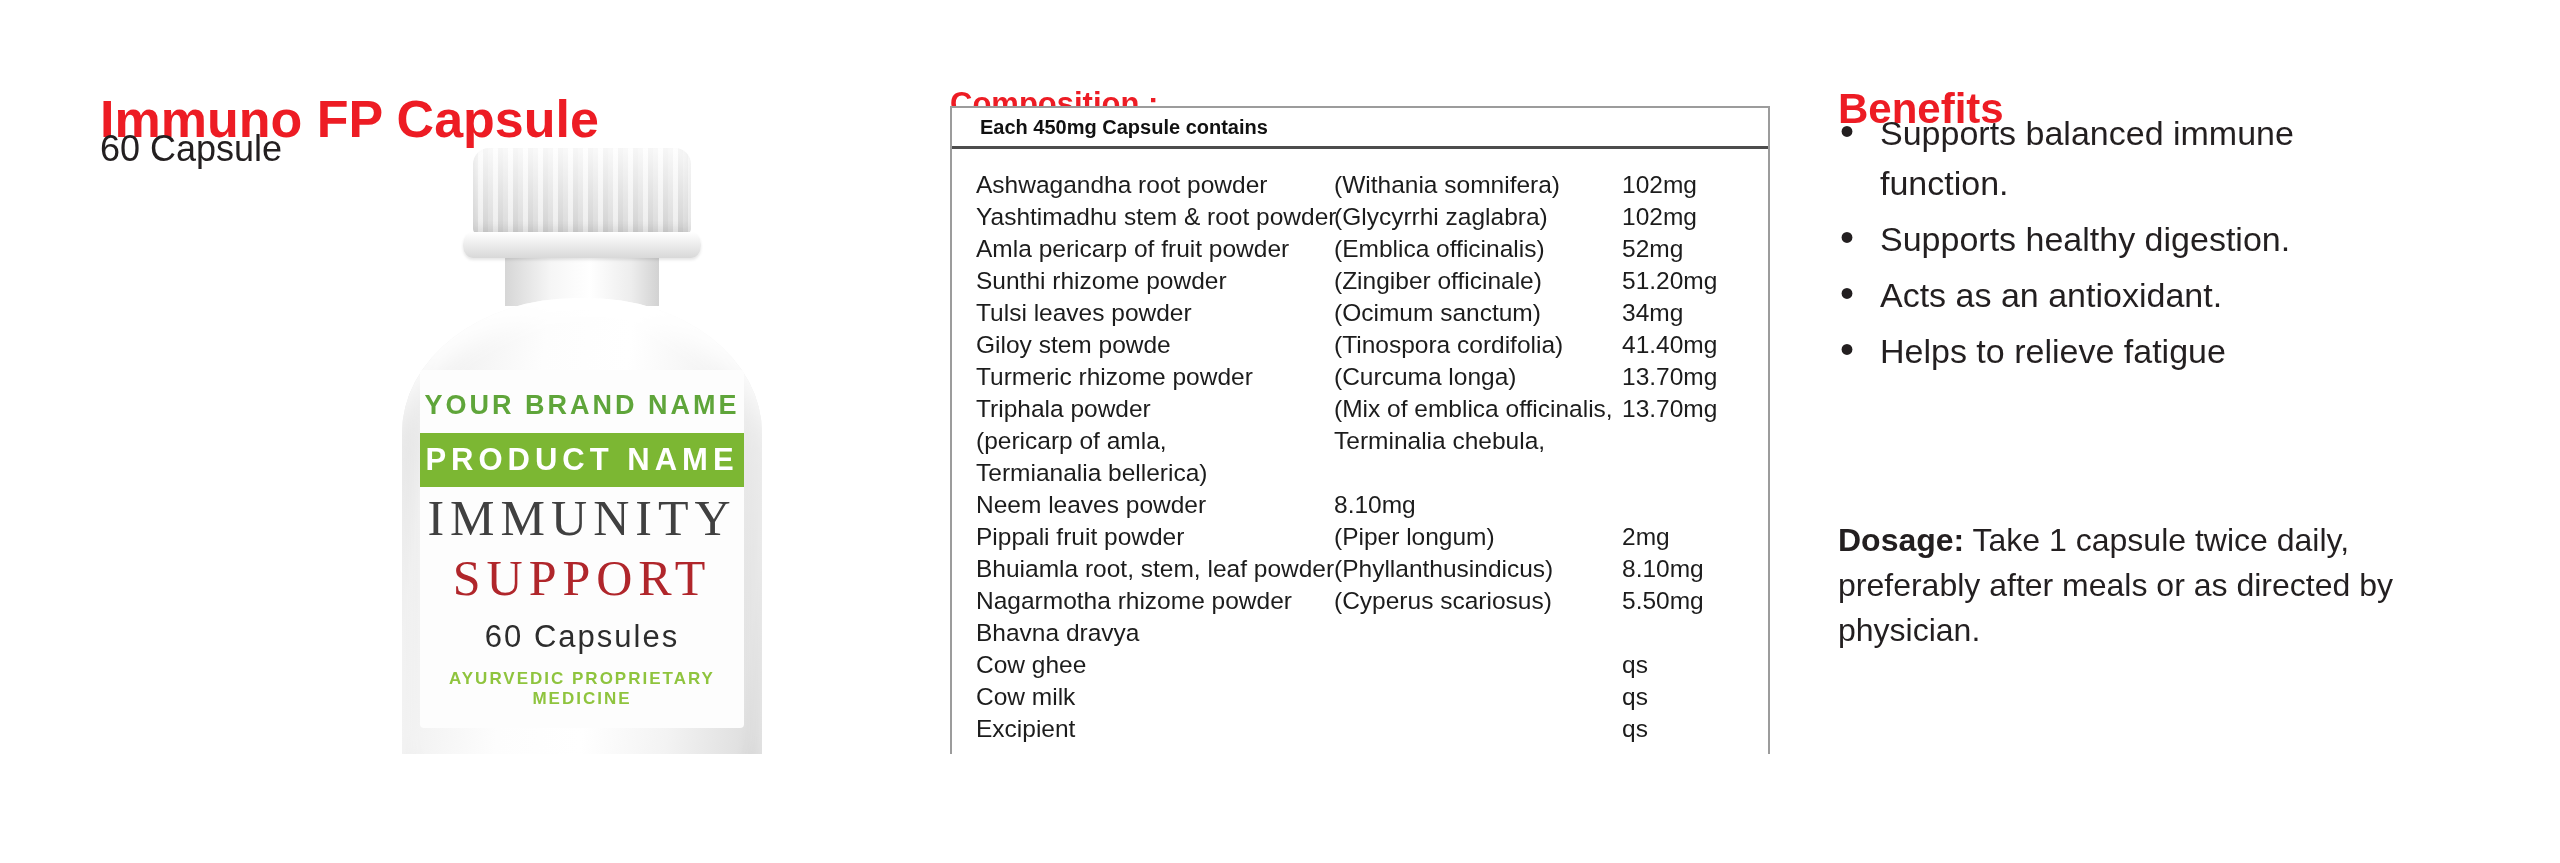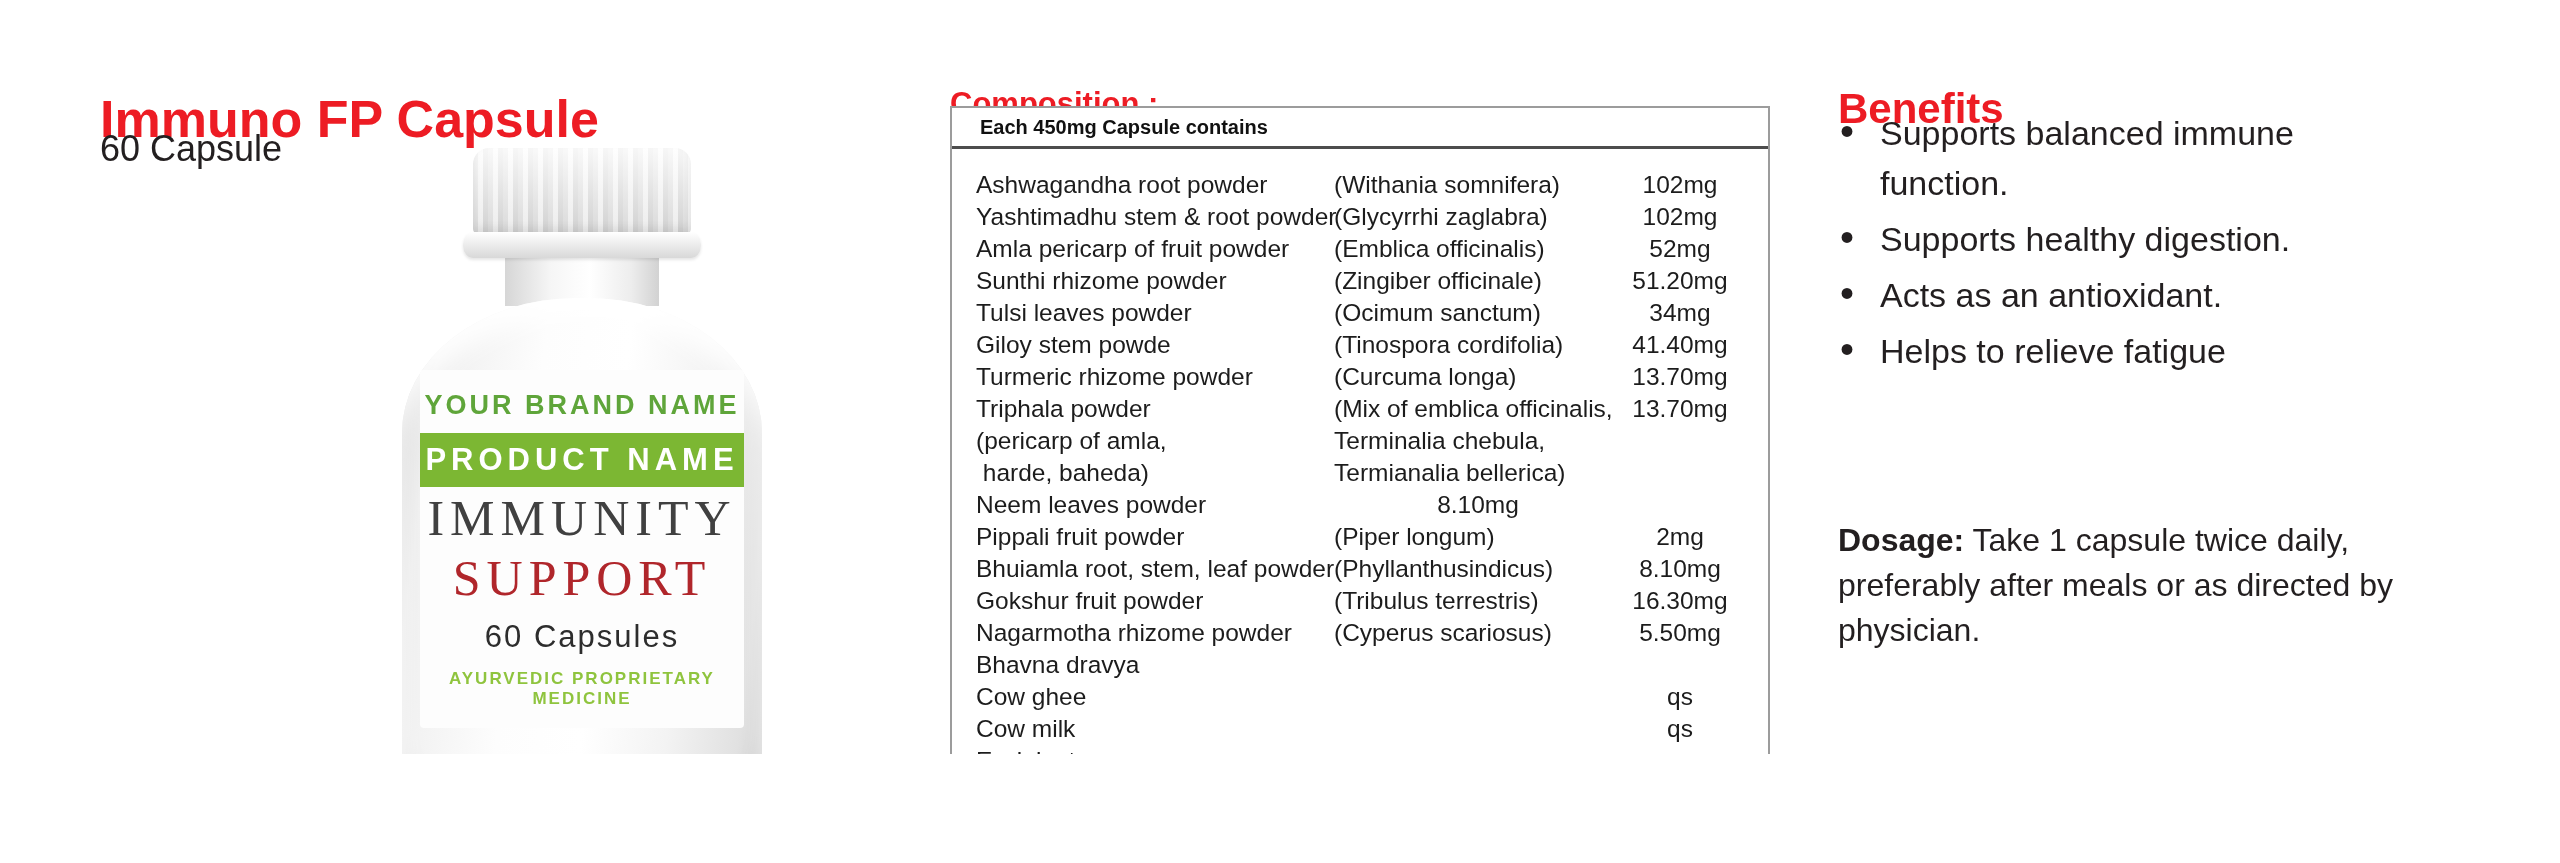--- a/index.html
+++ b/index.html
@@ -55,21 +55,21 @@
   }
 
   
   .comp-heading{position:absolute;left:950px;top:60px;font-size:31px;font-weight:bold;color:#ed1c24;}
   .comp-table{position:absolute;left:950px;top:106px;width:820px;border:2px solid #9c9c9c;background:#ffffff;box-sizing:border-box;}
   .comp-header{font-size:20px;font-weight:bold;color:#111111;padding:8px 10px 7px 28px;border-bottom:3px solid #4d4d4d;}
   .comp-body{padding:20px 30px 12px 24px;}
   .crow{display:grid;grid-template-columns:358px 1fr 116px;font-size:24.5px;line-height:32px;color:#1c1c1c;}
   .c-ingredient{white-space:pre;}
   .c-botanical{white-space:pre;}
-  .c-amount{text-align:center;white-space:pre;}
+  .c-amount{text-align:left;white-space:pre;}
 
   
   .benefits-heading{position:absolute;left:1838px;top:50px;font-size:42px;font-weight:bold;color:#ed1c24;}
   .benefits-list{position:absolute;left:1834px;top:108px;width:545px;margin:0;padding:0;list-style:none;font-size:34px;line-height:50px;color:#231f20;}
   .benefits-list li{position:relative;padding-left:46px;margin-bottom:6px;}
   .benefits-list li::before{content:"\2022";position:absolute;left:6px;top:-2px;font-size:40px;color:#231f20;}
   .dosage{position:absolute;left:1838px;top:518px;width:660px;font-size:32px;line-height:45px;color:#231f20;margin:0;}
   .dosage b{font-weight:bold;}
 </style>
 </head>
@@ -140,42 +140,36 @@
           <div class="c-ingredient">Triphala powder</div>
           <div class="c-botanical">(Mix of emblica officinalis,</div>
           <div class="c-amount">13.70mg</div>
         </div>
         <div class="crow">
           <div class="c-ingredient">(pericarp of amla,</div>
           <div class="c-botanical">Terminalia chebula,</div>
           <div class="c-amount"></div>
         </div>
         <div class="crow">
-          <div class="c-ingredient"> harde, baheda)</div>
           <div class="c-botanical">Termianalia bellerica)</div>
           <div class="c-amount"></div>
         </div>
         <div class="crow">
           <div class="c-ingredient">Neem leaves powder</div>
           <div class="c-amount">8.10mg</div>
         </div>
         <div class="crow">
           <div class="c-ingredient">Pippali fruit powder</div>
           <div class="c-botanical">(Piper longum)</div>
           <div class="c-amount">2mg</div>
         </div>
         <div class="crow">
           <div class="c-ingredient">Bhuiamla root, stem, leaf powder</div>
           <div class="c-botanical">(Phyllanthusindicus)</div>
           <div class="c-amount">8.10mg</div>
-        </div>
-        <div class="crow">
-          <div class="c-ingredient">Gokshur fruit powder</div>
-          <div class="c-botanical">(Tribulus terrestris)</div>
-          <div class="c-amount">16.30mg</div>
         </div>
         <div class="crow">
           <div class="c-ingredient">Nagarmotha rhizome powder</div>
           <div class="c-botanical">(Cyperus scariosus)</div>
           <div class="c-amount">5.50mg</div>
         </div>
         <div class="crow">
           <div class="c-ingredient">Bhavna dravya</div>
           <div class="c-botanical"></div>
           <div class="c-amount"></div>

